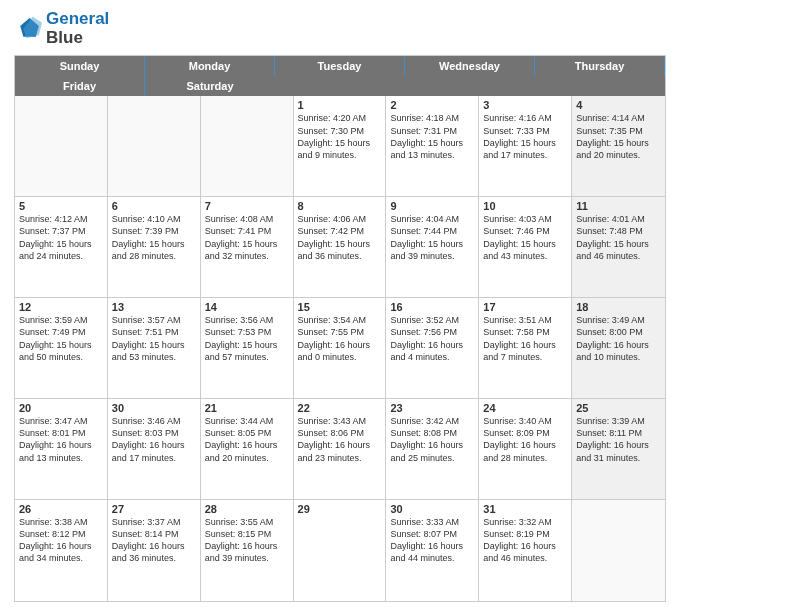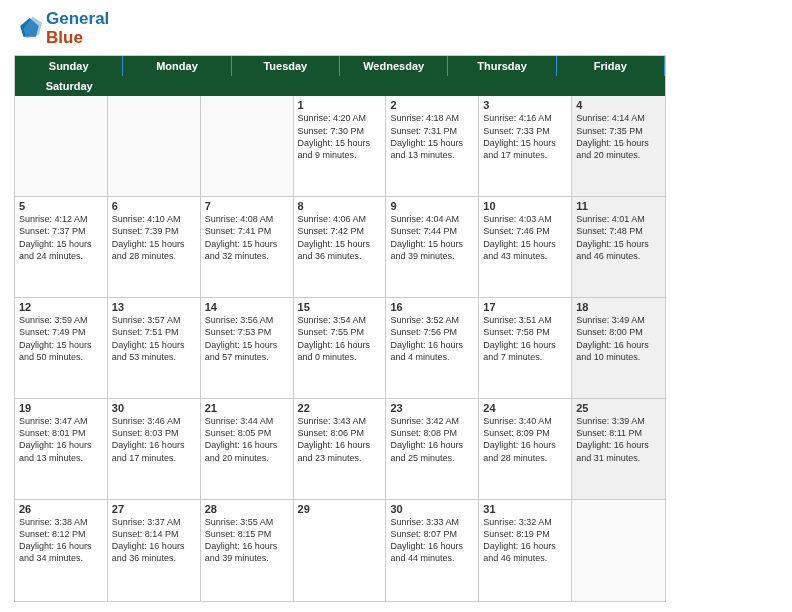--- a/index.html
+++ b/index.html
@@ -46,22 +46,22 @@
       color: #555;
     }
     .calendar {
       flex: 1;
       display: flex;
       flex-direction: column;
       border: 1px solid #ccc;
     }
     .cal-header {
       display: grid;
-      grid-template-columns: repeat(6, 1fr);
-      background: #14532d;
+      grid-template-columns: repeat(5, 1fr);
+      background: #737373;
     }
     .cal-header-cell {
       color: #fff;
       font-size: 11px;
       font-weight: bold;
       text-align: center;
       padding: 4px 2px;
       border-right: 1px solid #3a8fd0;
     }
     .cal-header-cell:last-child { border-right: none; }
@@ -103,21 +103,21 @@
 
 <div class="page">
   <div class="header">
     <div class="logo">
       <svg class="logo-icon" viewBox="0 0 36 36">
         <polygon points="20,4 32,14 28,28 12,28 8,14" fill="#1a6faf"></polygon>
         <polygon points="24,2 36,10 32,26 16,30 12,18" fill="#4a9fd4" opacity="0.5"></polygon>
       </svg>
       <div>
         <div style="font-size:17px;font-weight:bold;line-height:1.1;"><span style="color:#1a6faf;">General</span></div>
-        <div style="font-size:17px;font-weight:bold;line-height:1.1;color:#c2410c;">Blue</div>
+        <div style="font-size:17px;font-weight:bold;line-height:1.1;color:#404040;">Blue</div>
       </div>
     </div>
     <div class="title-block">
       <div class="month-year"></div>
       <div class="location"></div>
     </div>
   </div>
 
   <div class="calendar">
     <div class="cal-header">
@@ -260,21 +260,21 @@
           <div class="cal-cell shaded">
             <div class="day-num">18</div>
             <div class="cell-info">Sunrise: 3:49 AM
 Sunset: 8:00 PM
 Daylight: 16 hours
 and 10 minutes.</div>
           </div>
         </div>
         <div class="cal-week">
           <div class="cal-cell">
-            <div class="day-num">19</div>
+            <div class="day-num">20</div>
             <div class="cell-info">Sunrise: 3:47 AM
 Sunset: 8:01 PM
 Daylight: 16 hours
 and 13 minutes.</div>
           </div>
           <div class="cal-cell">
             <div class="day-num">30</div>
             <div class="cell-info">Sunrise: 3:46 AM
 Sunset: 8:03 PM
 Daylight: 16 hours

